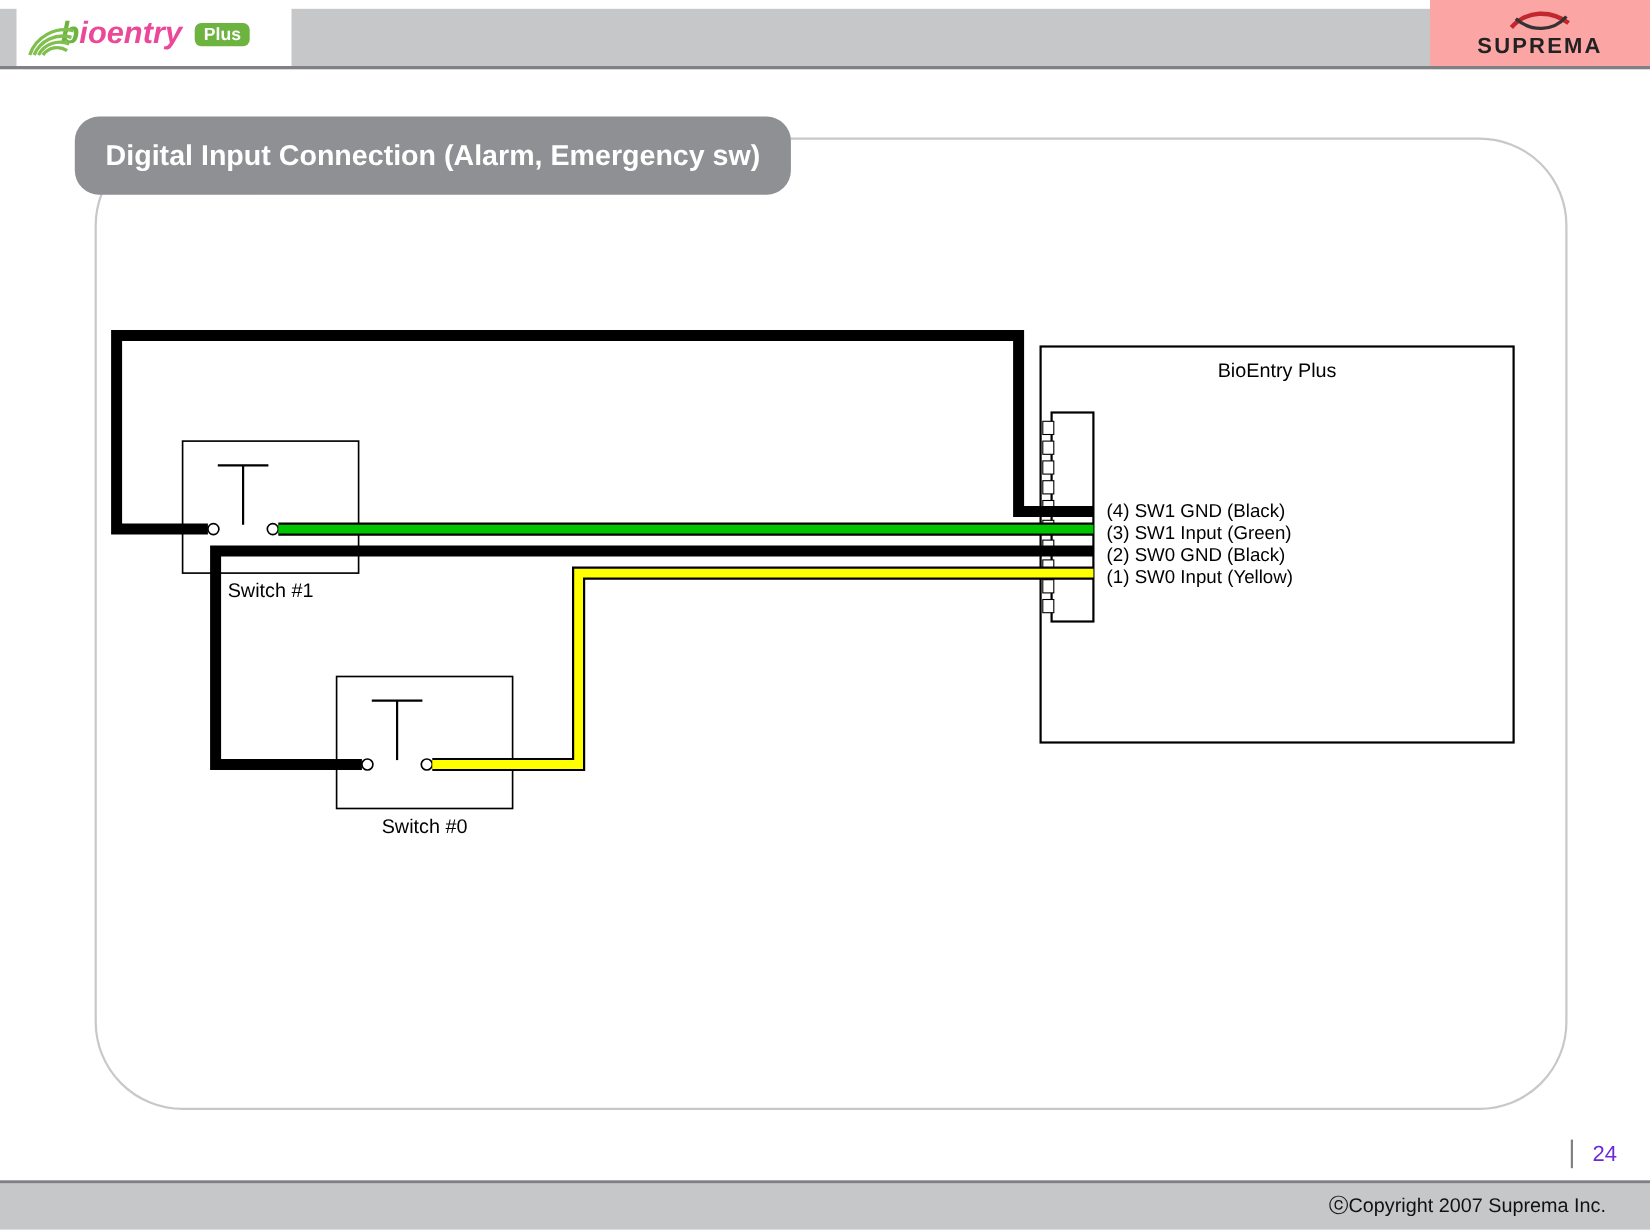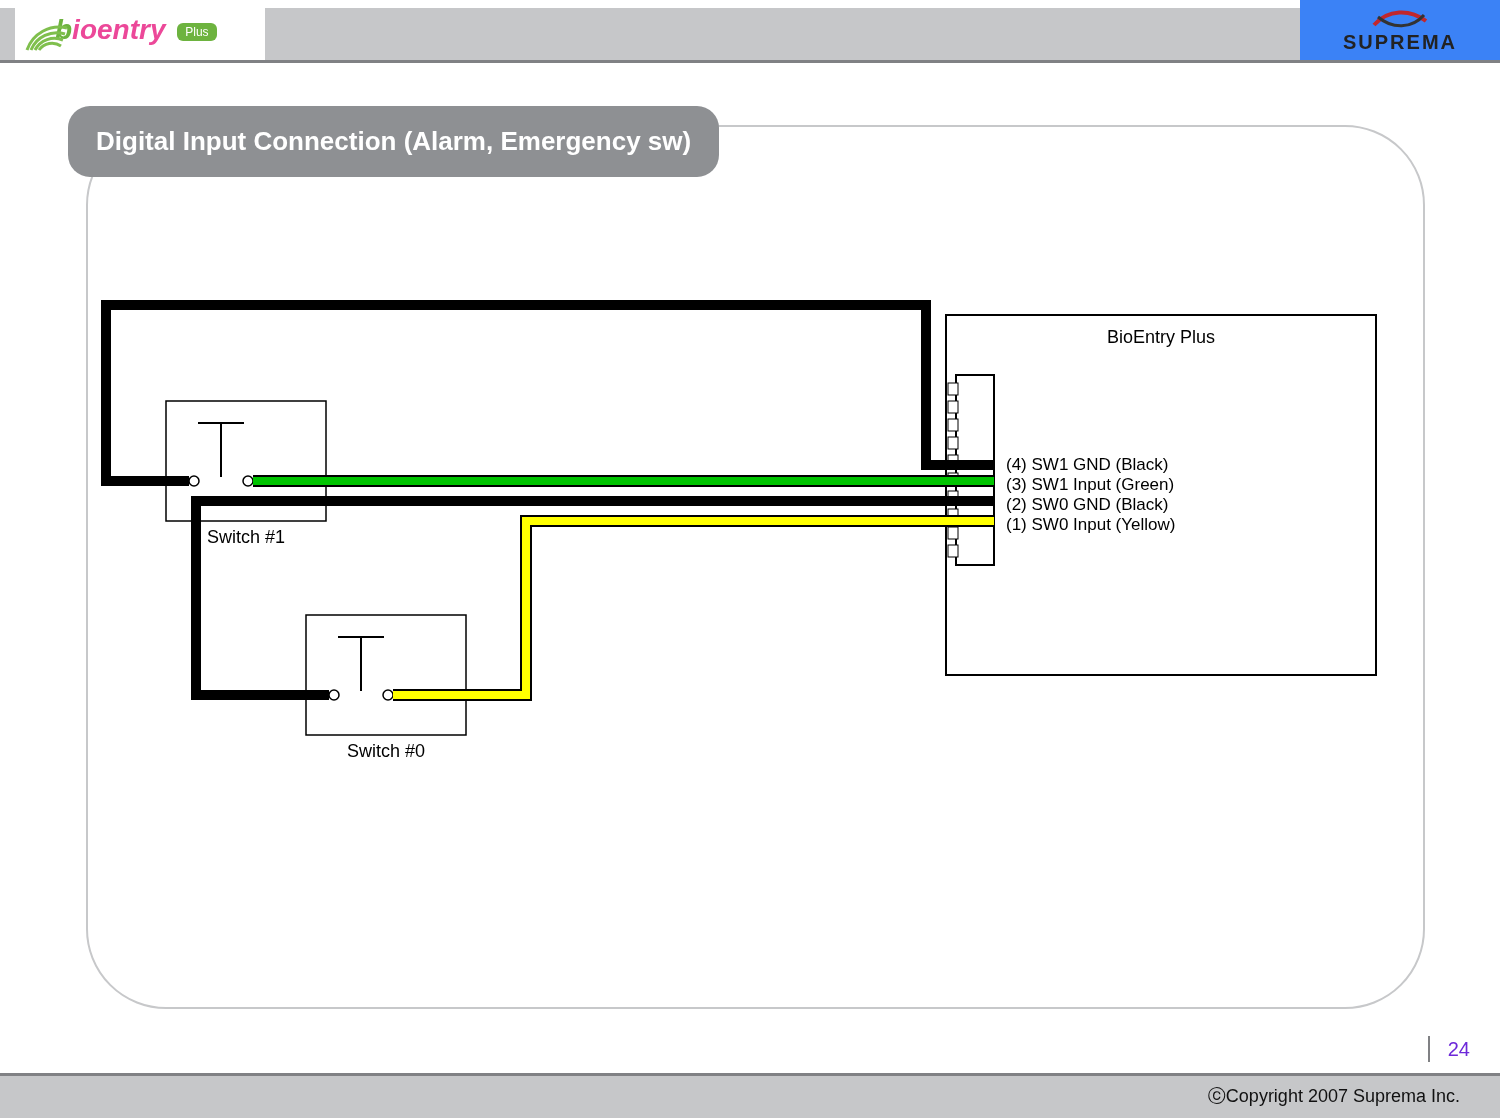--- a/index.html
+++ b/index.html
@@ -1,25 +1,25 @@
 <!DOCTYPE html>
 <html><head>
 <meta charset="utf-8">
 <style>
   html,body{margin:0;padding:0;background:#fff;font-family:Arial,Helvetica,sans-serif}
   .page{position:relative;width:1500px;height:1118px;overflow:hidden;margin:0 auto}
   
   .hdr-bar{position:absolute;left:0;top:8px;width:100%;height:52px;background:#c6c7c9}
   .hdr-rule{position:absolute;left:0;top:60px;width:100%;height:3px;background:#808184}
   .logo-left{position:absolute;left:15px;top:0;width:250px;height:60px;background:#fff;display:flex;align-items:center;padding-left:40px;box-sizing:border-box}
-  .logo-right{position:absolute;right:0;top:0;width:200px;height:60px;background:#3b82f6;display:flex;align-items:center;justify-content:center;flex-direction:column}
+  .logo-right{position:absolute;right:0;top:0;width:200px;height:60px;background:#fca5a5;display:flex;align-items:center;justify-content:center;flex-direction:column}
   .bio-word{font-style:italic;font-weight:bold;font-size:28px}
   .bio-b{color:#6db33f}
   .bio-io{color:#ec4899}
-  .plus-pill{background:#6db33f;color:#fff;font-size:12px;font-weight:normal;padding:2px 8px;border-radius:6px;margin-left:4px;font-style:normal;vertical-align:middle}
+  .plus-pill{background:#6db33f;color:#fff;font-size:16px;font-weight:bold;padding:2px 8px;border-radius:6px;margin-left:4px;font-style:normal;vertical-align:middle}
   .sup-word{font-family:Arial;font-weight:bold;font-size:20px;letter-spacing:2px;color:#222}
   
   .title-pill{position:absolute;left:68px;top:106px;background:#8e9093;color:#fff;font-size:26px;font-weight:bold;padding:20px 28px;border-radius:22px;z-index:5}
   
   .frame{position:absolute;left:86px;top:125px;width:1335px;height:880px;border:2px solid #c7c8ca;border-radius:80px;z-index:1}
   
   .ftr-bar{position:absolute;left:0;bottom:0;width:100%;height:42px;background:#c6c7c9}
   .ftr-rule{position:absolute;left:0;bottom:42px;width:100%;height:3px;background:#808184}
   .ftr-copy{position:absolute;right:40px;bottom:10px;font-size:18px;color:#111}
   .page-num{position:absolute;right:30px;bottom:56px;font-size:20px;color:#6d28d9;border-left:2px solid #808184;padding-left:18px;height:26px;line-height:26px}

